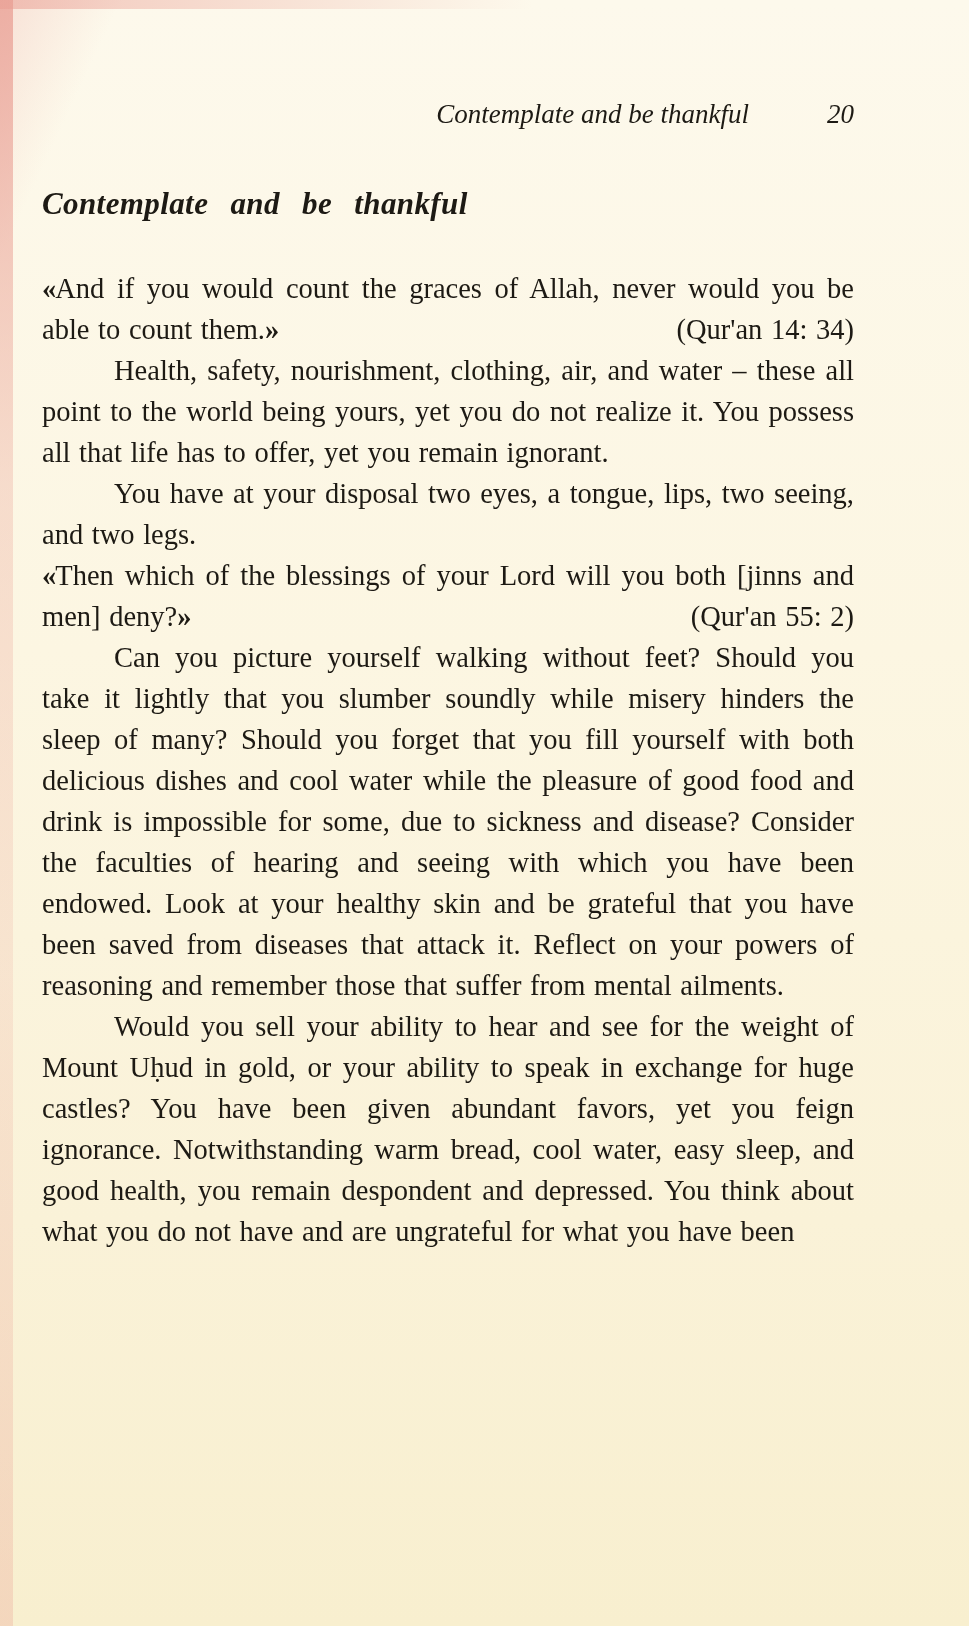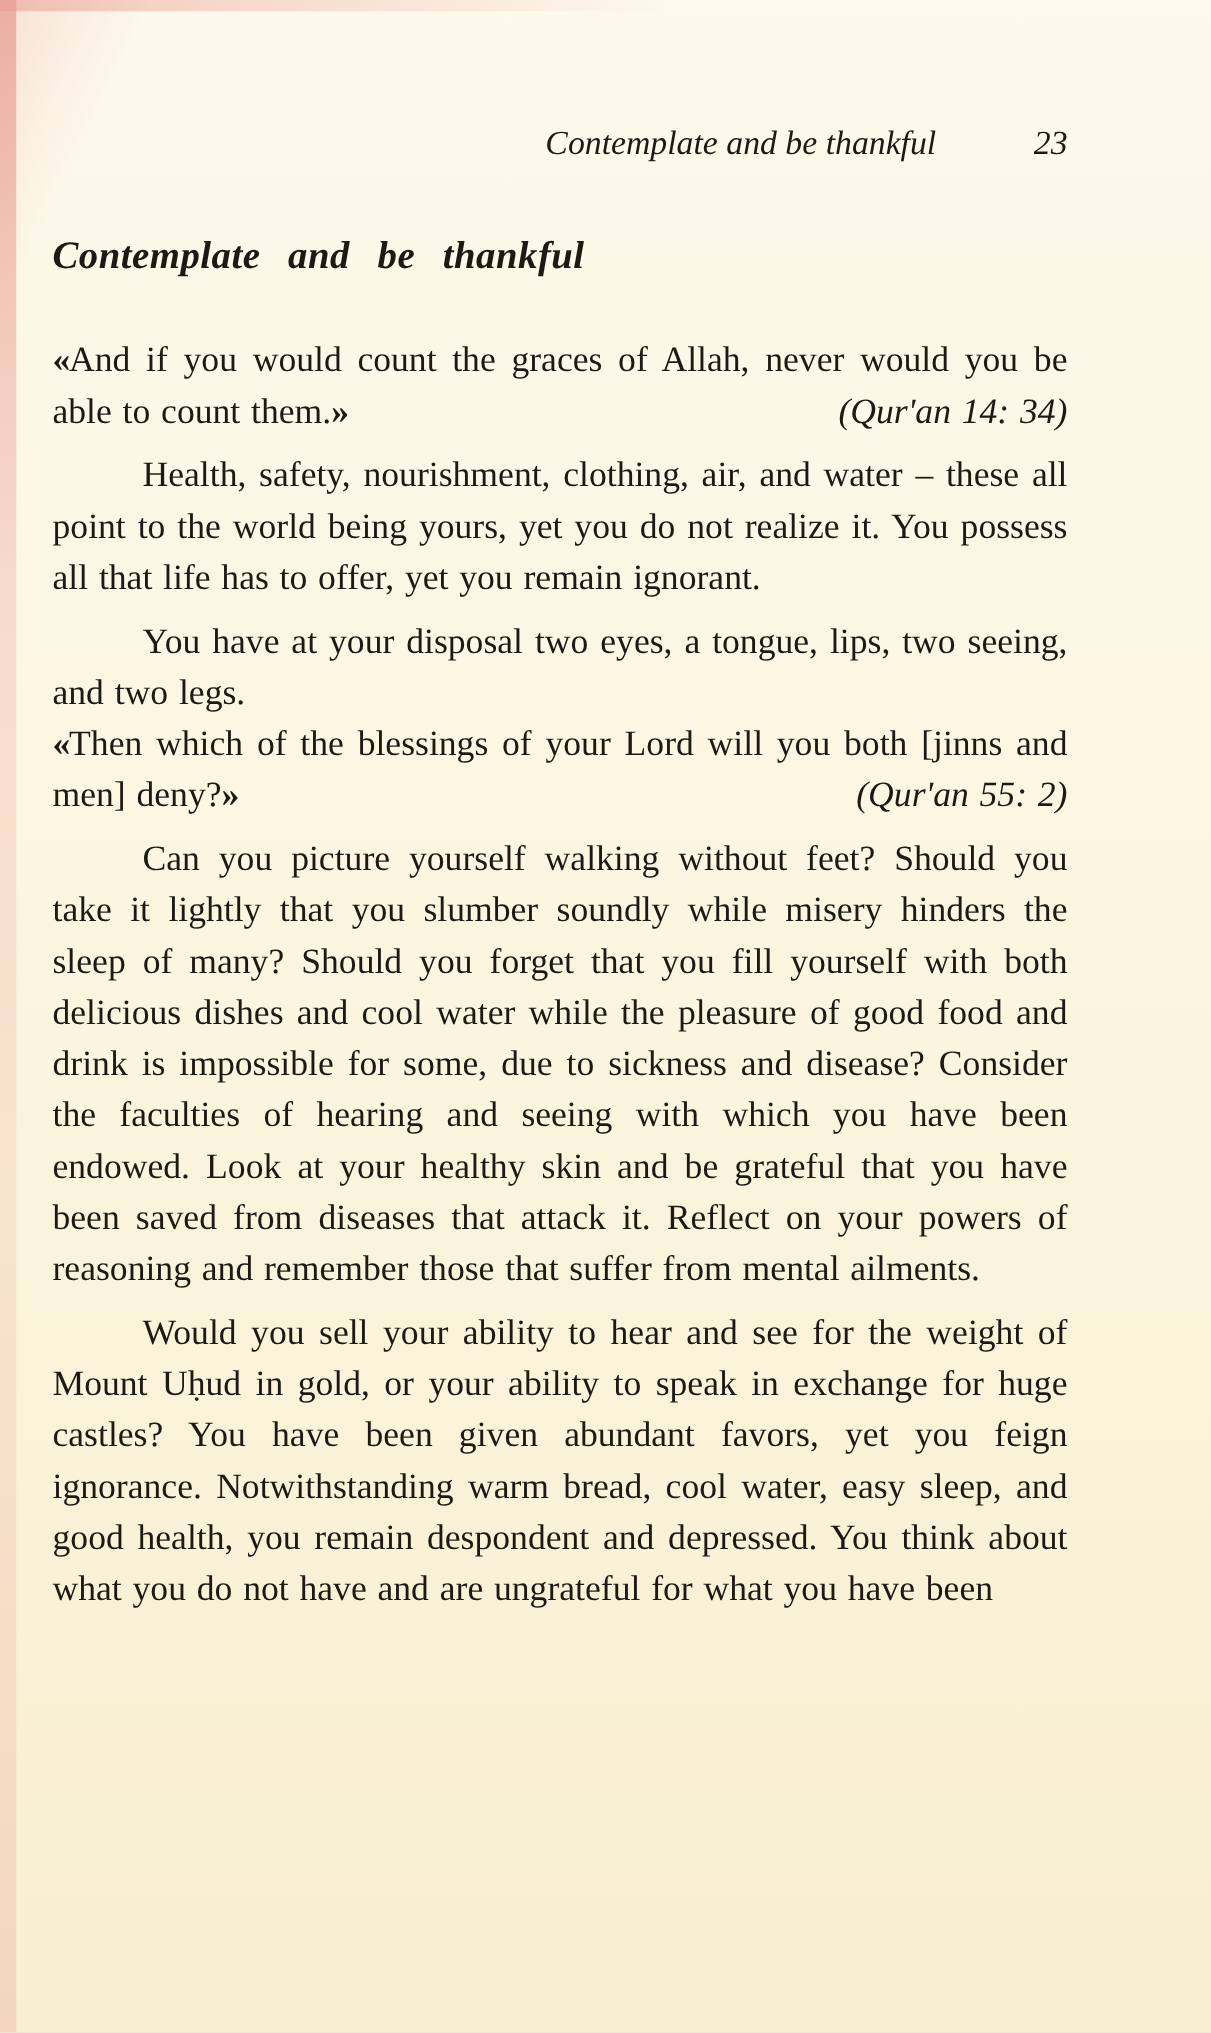--- a/index.html
+++ b/index.html
@@ -62,54 +62,53 @@
     letter-spacing: 0.4px;
     margin-bottom: 46px;
   }
 
   .body-text p {
     font-size: 28.5px;
     line-height: 41px;
     text-align: justify;
     word-spacing: 1.5px;
   }
-  .body-text p.body { text-indent: 72px; margin-top: 10px; }
+  .body-text p.body { text-indent: 72px; }
   .body-text p.opening { text-indent: 62px; }
   .body-text p.quote { text-indent: 0; overflow: hidden; }
 
   .drop {
     font-size: 50px;
     font-style: italic;
     line-height: 0;
     letter-spacing: 1px;
   }
 
   .orn {
     font-weight: bold;
     letter-spacing: -1px;
   }
 
   .ref {
     float: right;
-    font-style: italic;
     white-space: nowrap;
   }
 </style>
 </head>
 <body>
 
 <div class="page">
   <div class="edge-left"></div>
   <div class="edge-top"></div>
 
   <div class="content">
 
     <div class="running-header">
       <span>Contemplate and be thankful</span>
-      <span>23</span>
+      <span>20</span>
     </div>
 
     <div class="chapter-title">Contemplate and be thankful</div>
 
     <div class="body-text" id="body-content">
         <p class="quote"><span class="orn">«</span>And if you would count the graces of Allah, never would you be able to count them.<span class="orn">»</span><span class="ref">(Qur'an 14: 34)</span></p>
         <p class="body">Health, safety, nourishment, clothing, air, and water – these all point to the world being yours, yet you do not realize it. You possess all that life has to offer, yet you remain ignorant.</p>
         <p class="body">You have at your disposal two eyes, a tongue, lips, two seeing, and two legs.</p>
         <p class="quote"><span class="orn">«</span>Then which of the blessings of your Lord will you both [jinns and men] deny?<span class="orn">»</span><span class="ref">(Qur'an 55: 2)</span></p>
         <p class="body">Can you picture yourself walking without feet? Should you take it lightly that you slumber soundly while misery hinders the sleep of many? Should you forget that you fill yourself with both delicious dishes and cool water while the pleasure of good food and drink is impossible for some, due to sickness and disease? Consider the faculties of hearing and seeing with which you have been endowed. Look at your healthy skin and be grateful that you have been saved from diseases that attack it. Reflect on your powers of reasoning and remember those that suffer from mental ailments.</p>

